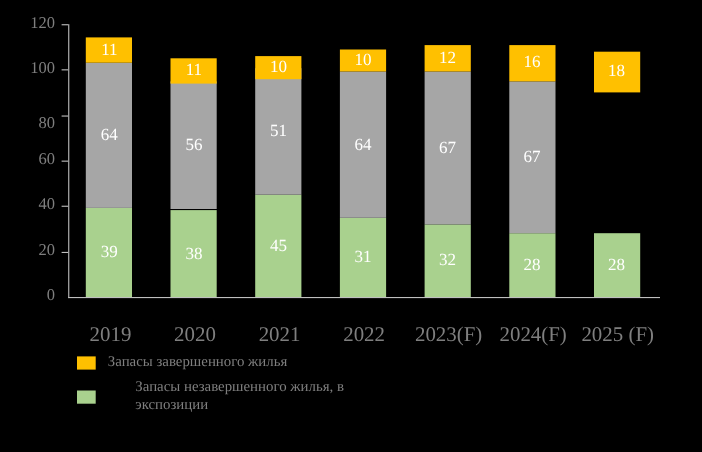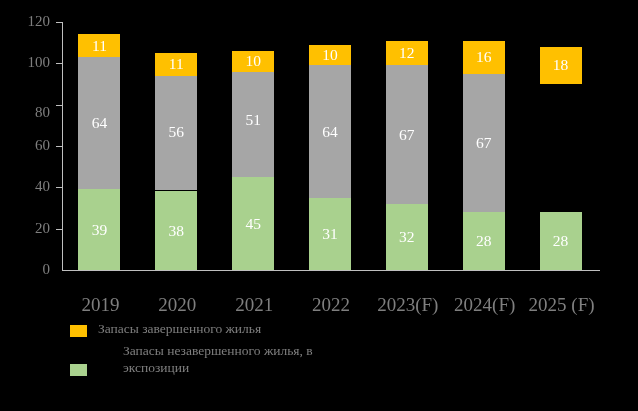--- a/index.html
+++ b/index.html
@@ -105,21 +105,21 @@
   .legend {
     position: absolute;
     left: 0;
     top: 318px;
     width: 638px;
     height: 70px;
   }
   .legend-item {
     position: absolute;
     display: flex;
-    align-items: flex-end;
+    align-items: center;
   }
   .legend-swatch {
     width: 17px;
     height: 12px;
     flex: 0 0 17px;
     margin-top: 3px;
   }
   .legend-text {
     margin-left: 11px;
     color: #7f7f7f;

